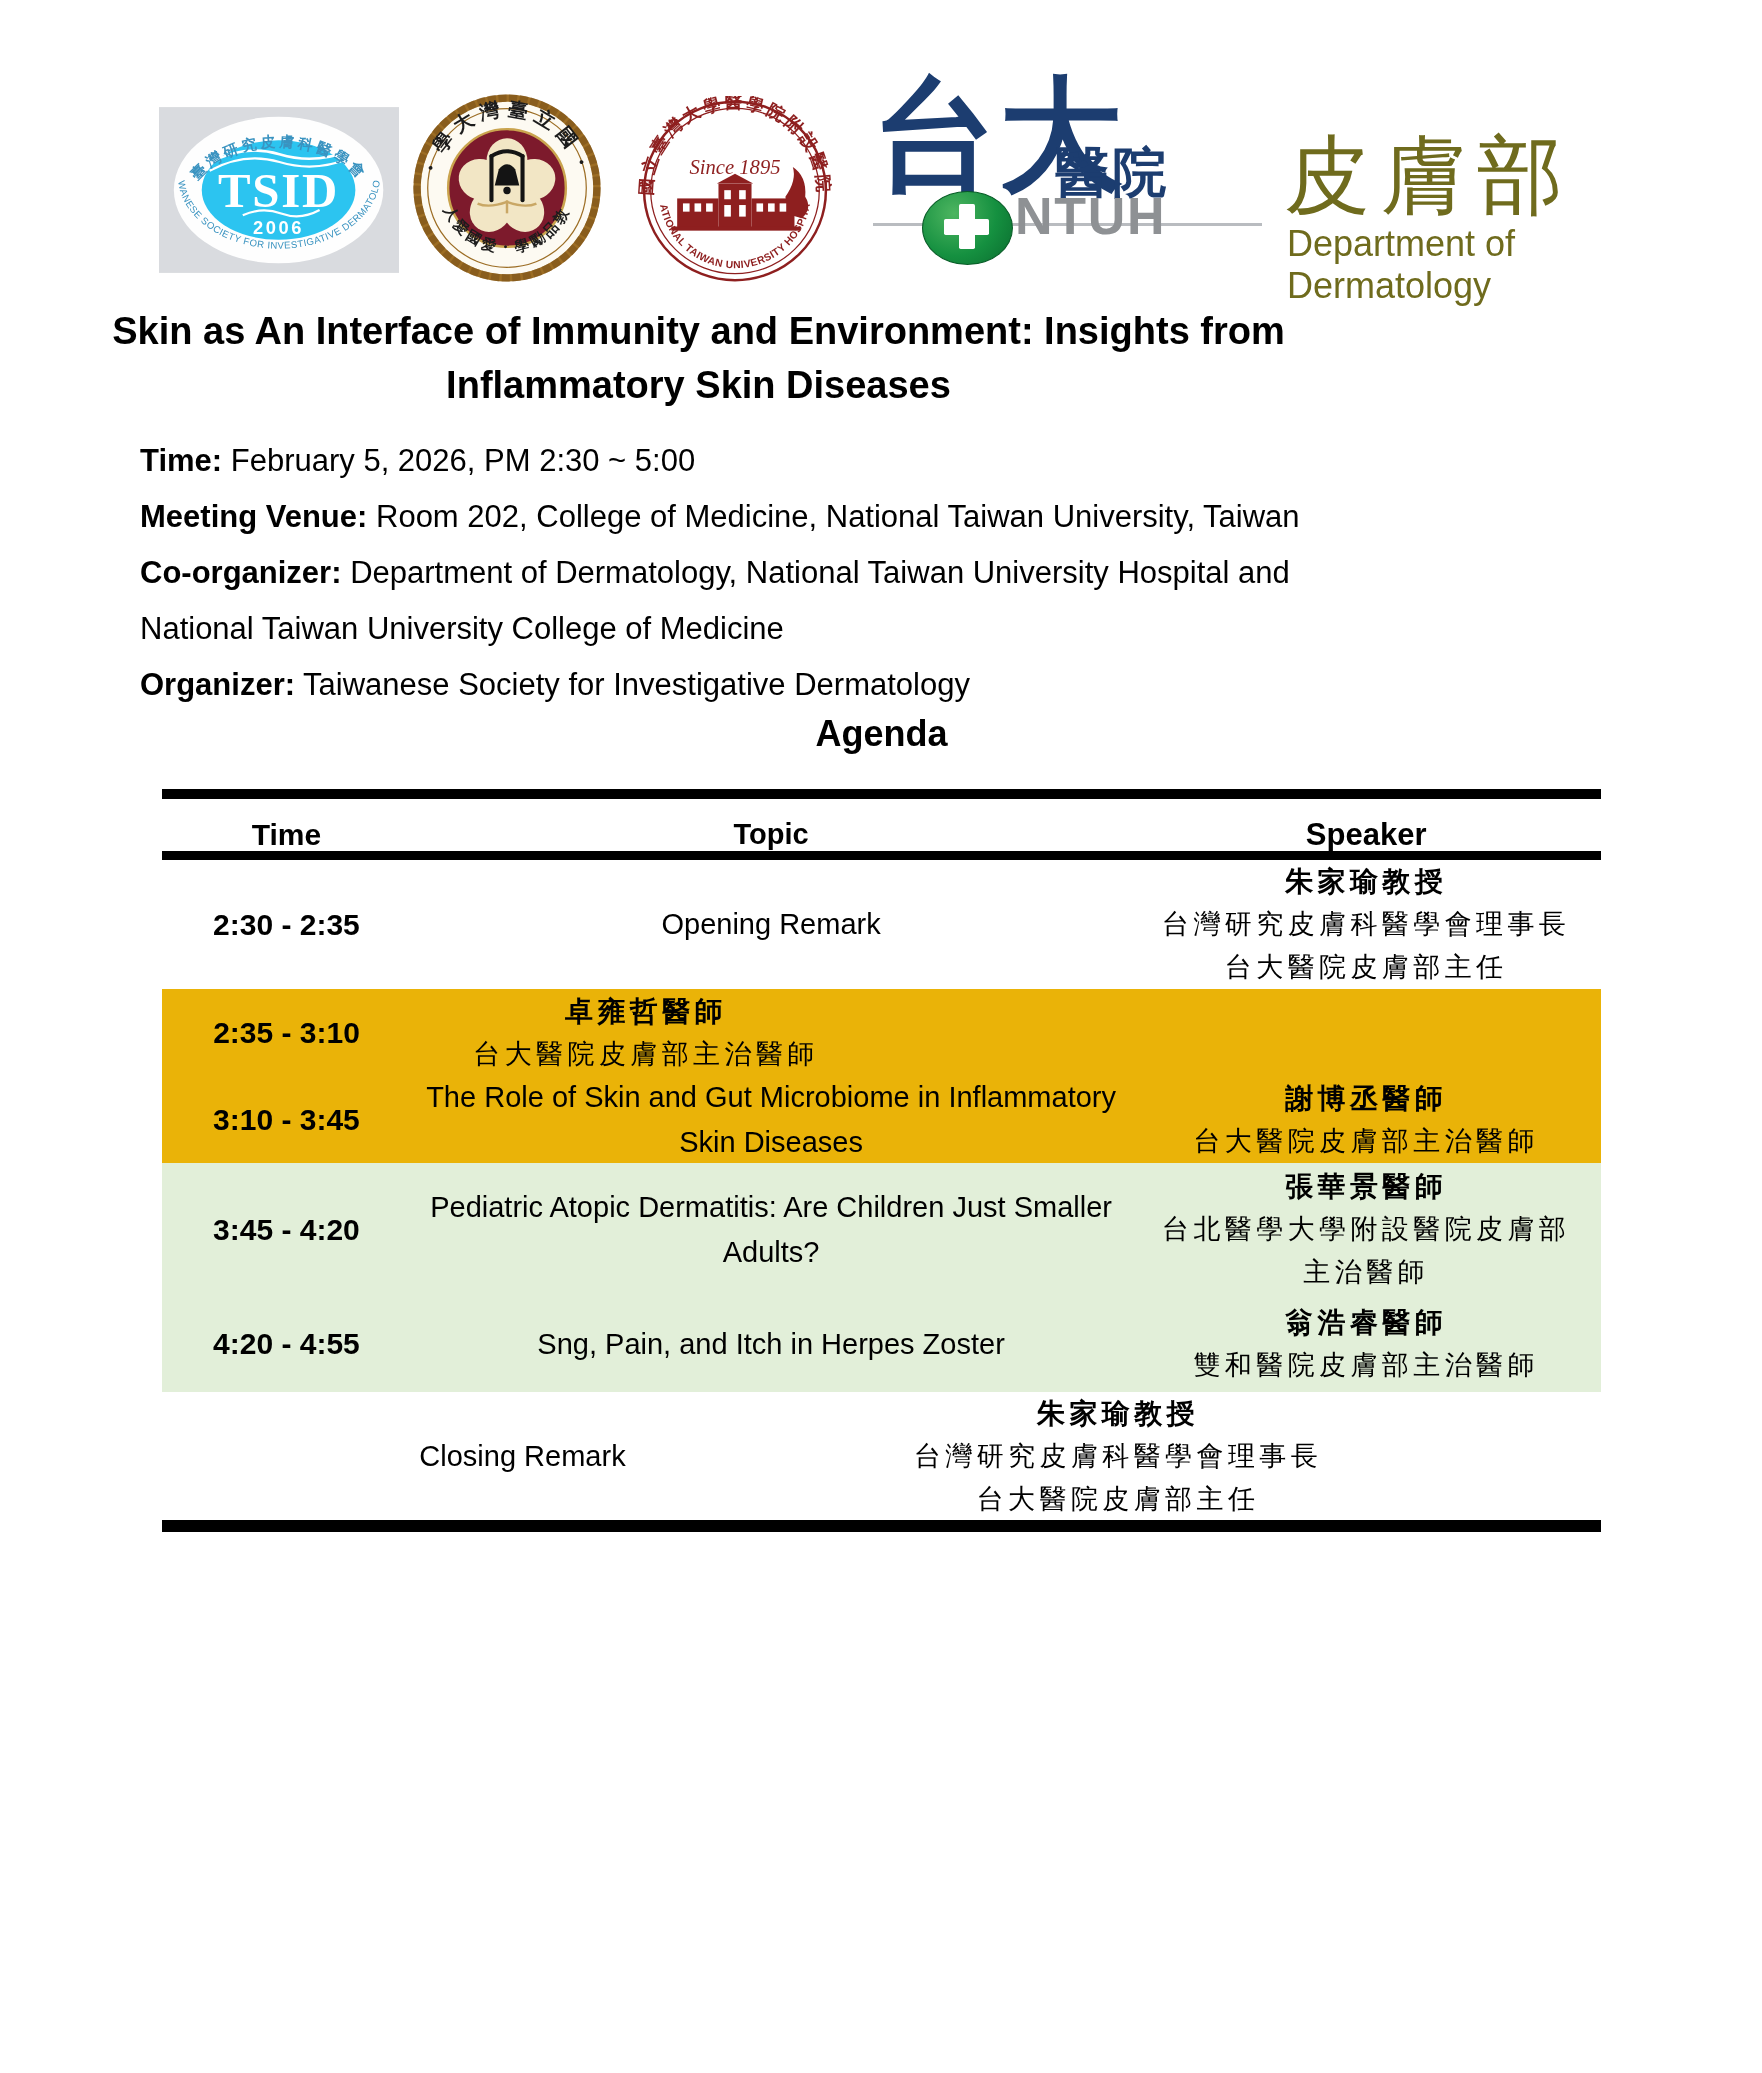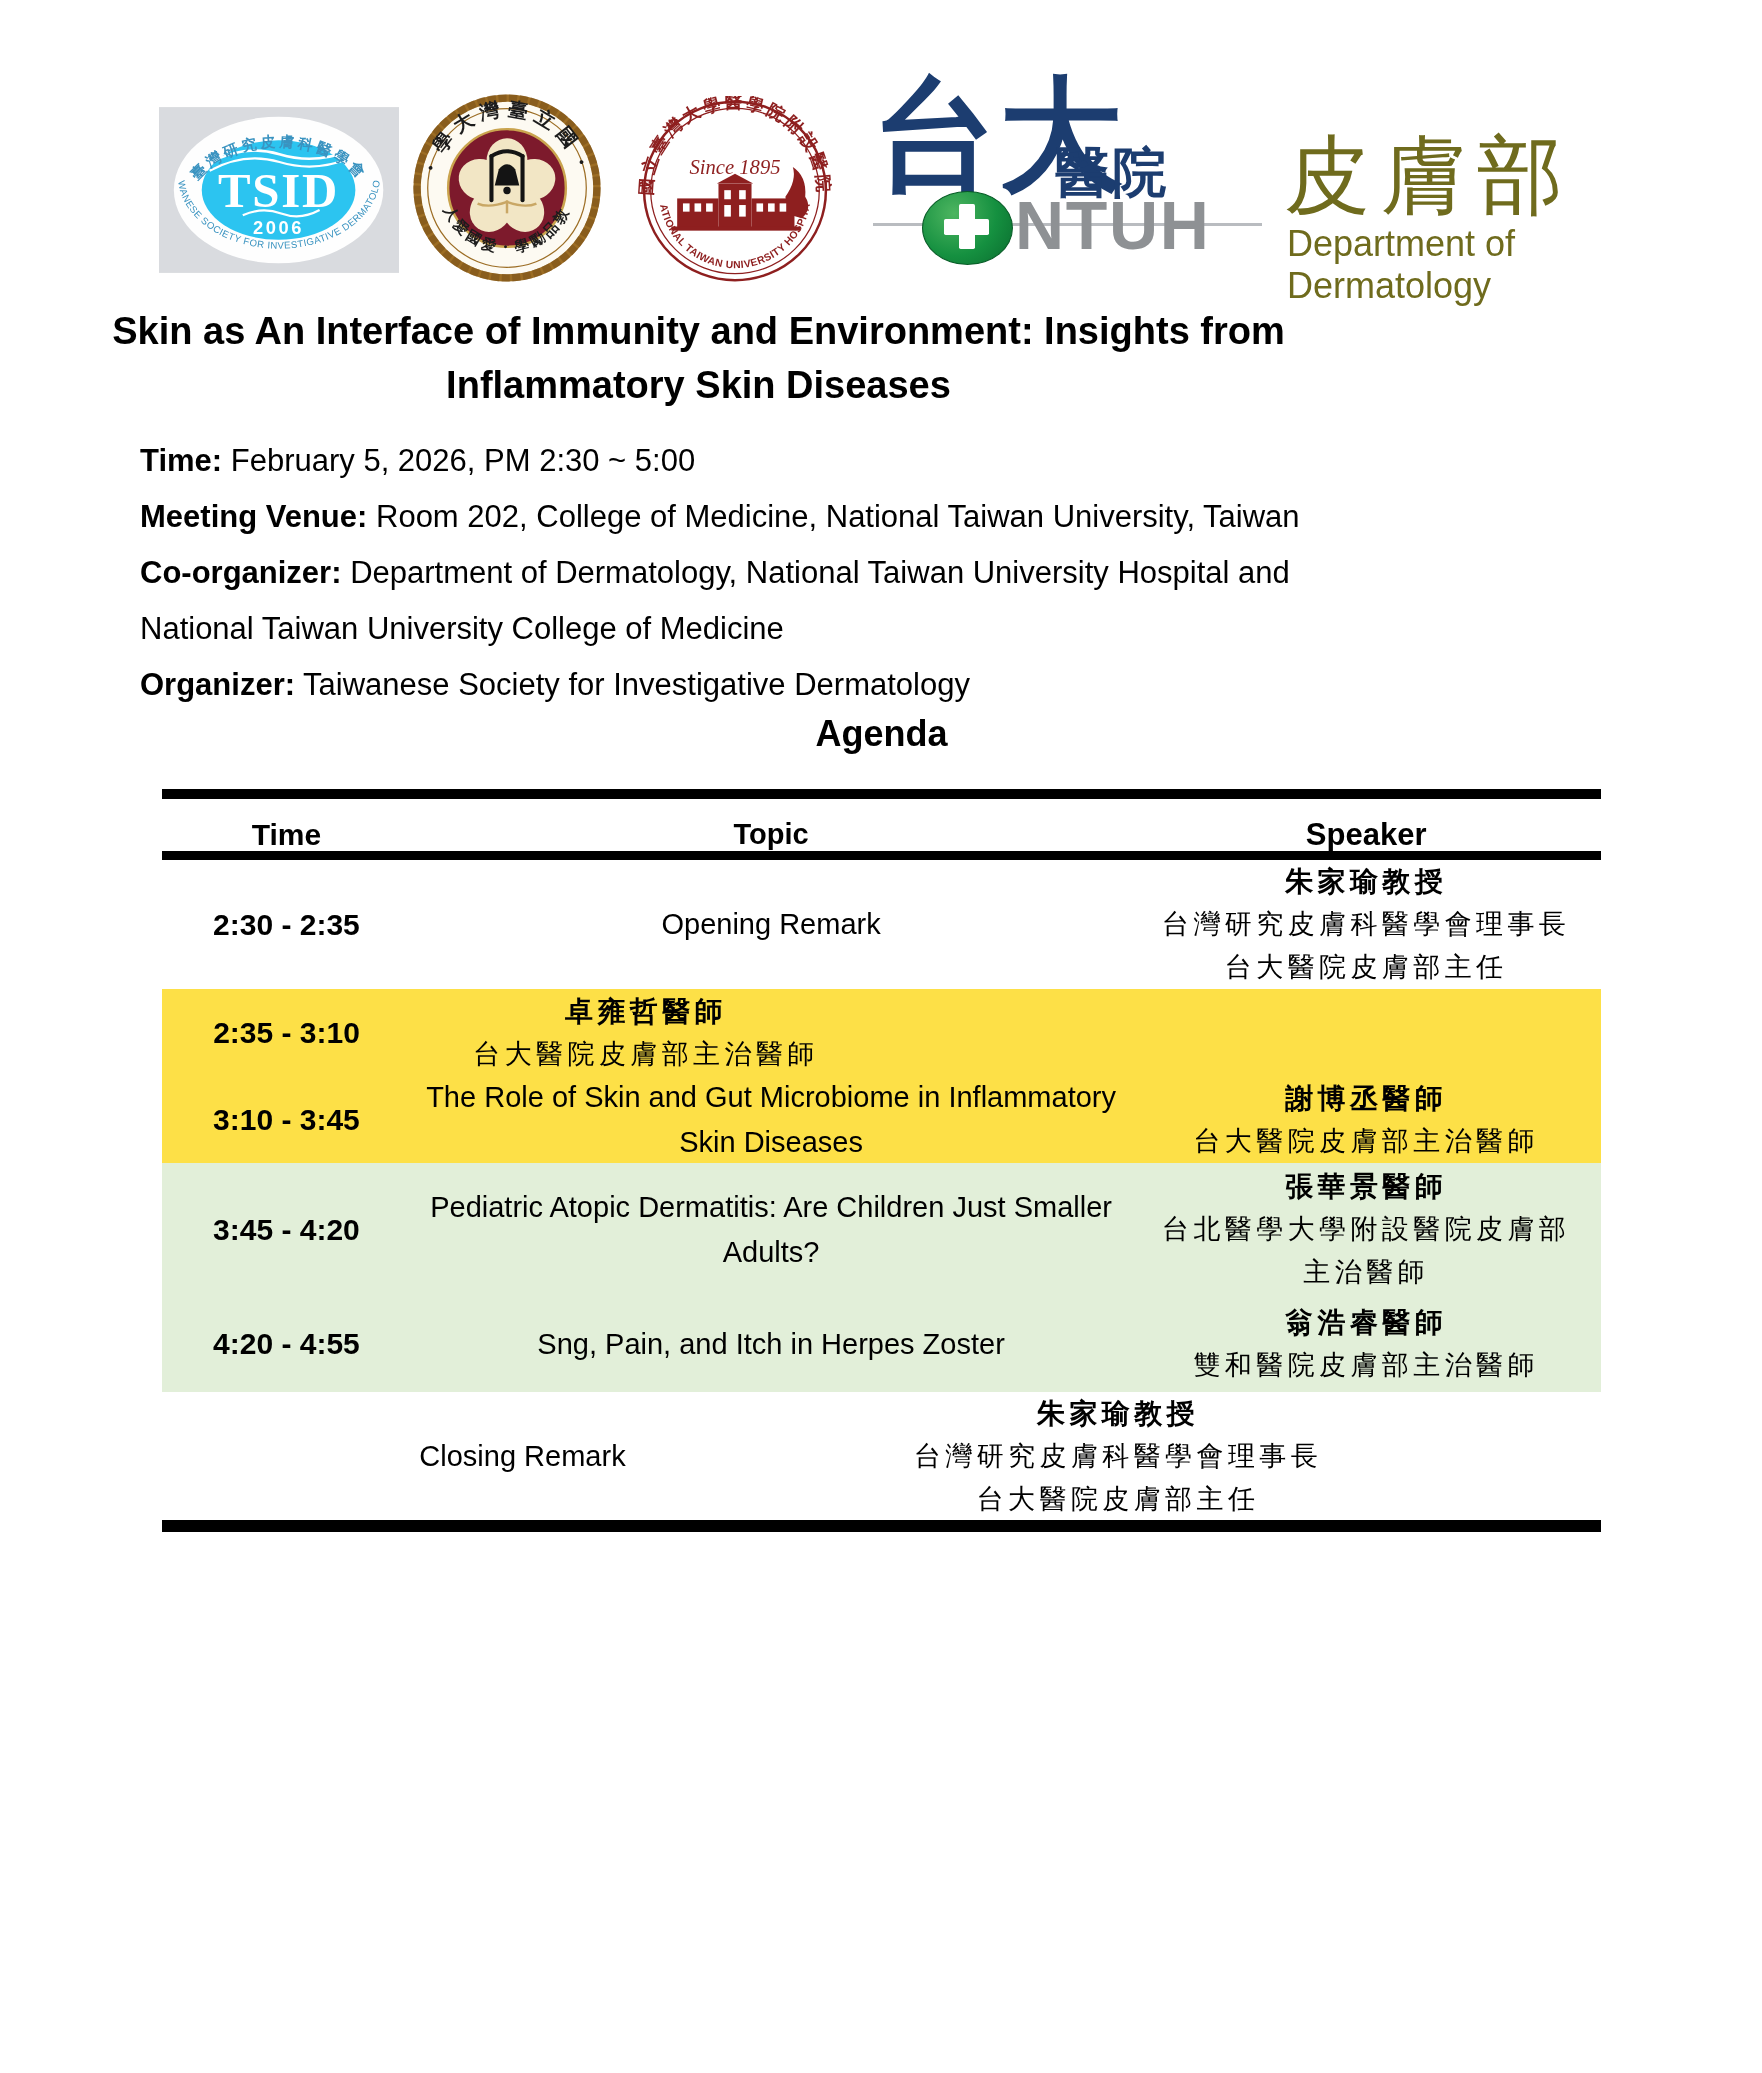--- a/index.html
+++ b/index.html
@@ -15,21 +15,21 @@
   .taida{position:absolute;left:0;top:-15.7px;font-family:"Liberation Serif","DejaVu Serif",serif;
          font-weight:bold;font-size:124px;line-height:140px;color:#1c3d70;letter-spacing:1.7px;}
   .yiyuan{position:absolute;left:182px;top:54px;font-family:"Liberation Serif","DejaVu Serif",serif;
           font-weight:bold;font-size:54px;color:#1c3d70;letter-spacing:3.5px;}
   .dept-divider{position:absolute;left:0;top:140px;width:389px;height:2.6px;background:#b9bcc0;}
   .cross-oval{position:absolute;left:49px;top:108px;width:89px;height:72px;border-radius:50%;
               background:radial-gradient(circle at 35% 30%, #4db560, #159040 55%, #0a6b2e);
               border:1.7px solid #085c27;}
   .cross-oval .v{position:absolute;left:36px;top:12.2px;width:15.7px;height:45px;background:#fff;border-radius:1.7px;}
   .cross-oval .h{position:absolute;left:21px;top:27px;width:45px;height:15.7px;background:#fff;border-radius:1.7px;}
-  .ntuh-txt{position:absolute;left:142px;top:103px;font-weight:bold;font-size:68px;color:#8e9194;letter-spacing:1.7px;}
+  .ntuh-txt{position:absolute;left:142px;top:103px;font-weight:bold;font-size:52px;color:#8e9194;letter-spacing:1.7px;}
   .pifubu{position:absolute;left:411px;top:35px;font-size:86px;color:#6f6b1d;letter-spacing:10.5px;
           font-family:"Liberation Sans",sans-serif;}
   .dept-en{position:absolute;left:414px;top:140px;font-size:36px;color:#6f6b1d;}
 
   
   .title{position:absolute;left:0;top:304px;width:1397px;text-align:center;
          font-weight:bold;font-size:38px;line-height:54px;}
   .info{position:absolute;left:140px;top:433px;width:1502px;font-size:31px;line-height:56px;}
   .info b{font-weight:bold;}
 
@@ -41,21 +41,21 @@
   .rule.bottom{height:11.4px;}
   .thead{display:flex;height:52px;align-items:center;font-weight:bold;font-size:31px;}
   .thead div{text-align:center;margin-top:20px;}
   .trow{display:flex;}
   .cell{display:flex;flex-direction:column;justify-content:center;align-items:center;text-align:center;}
   .c-time{width:249px;font-weight:bold;font-size:30px;}
   .c-topic{width:721px;font-size:29px;line-height:45px;}
   .c-speaker{width:470px;font-size:27px;line-height:43px;
              font-family:"Liberation Serif","DejaVu Serif",serif;letter-spacing:4.4px;}
   .sp-name{font-weight:bold;font-size:28px;}
-  .row-blue{background:#fde047;}
+  .row-blue{background:#eab308;}
   .row-green{background:#e2efd9;}
   .h148{height:129px;} .h100{height:87px;} .h152{height:133px;} .h110{height:96px;} .h146{height:128px;}
 </style>
 </head>
 <body>
 
 <div class="page">
 
   <div class="logos">
 

